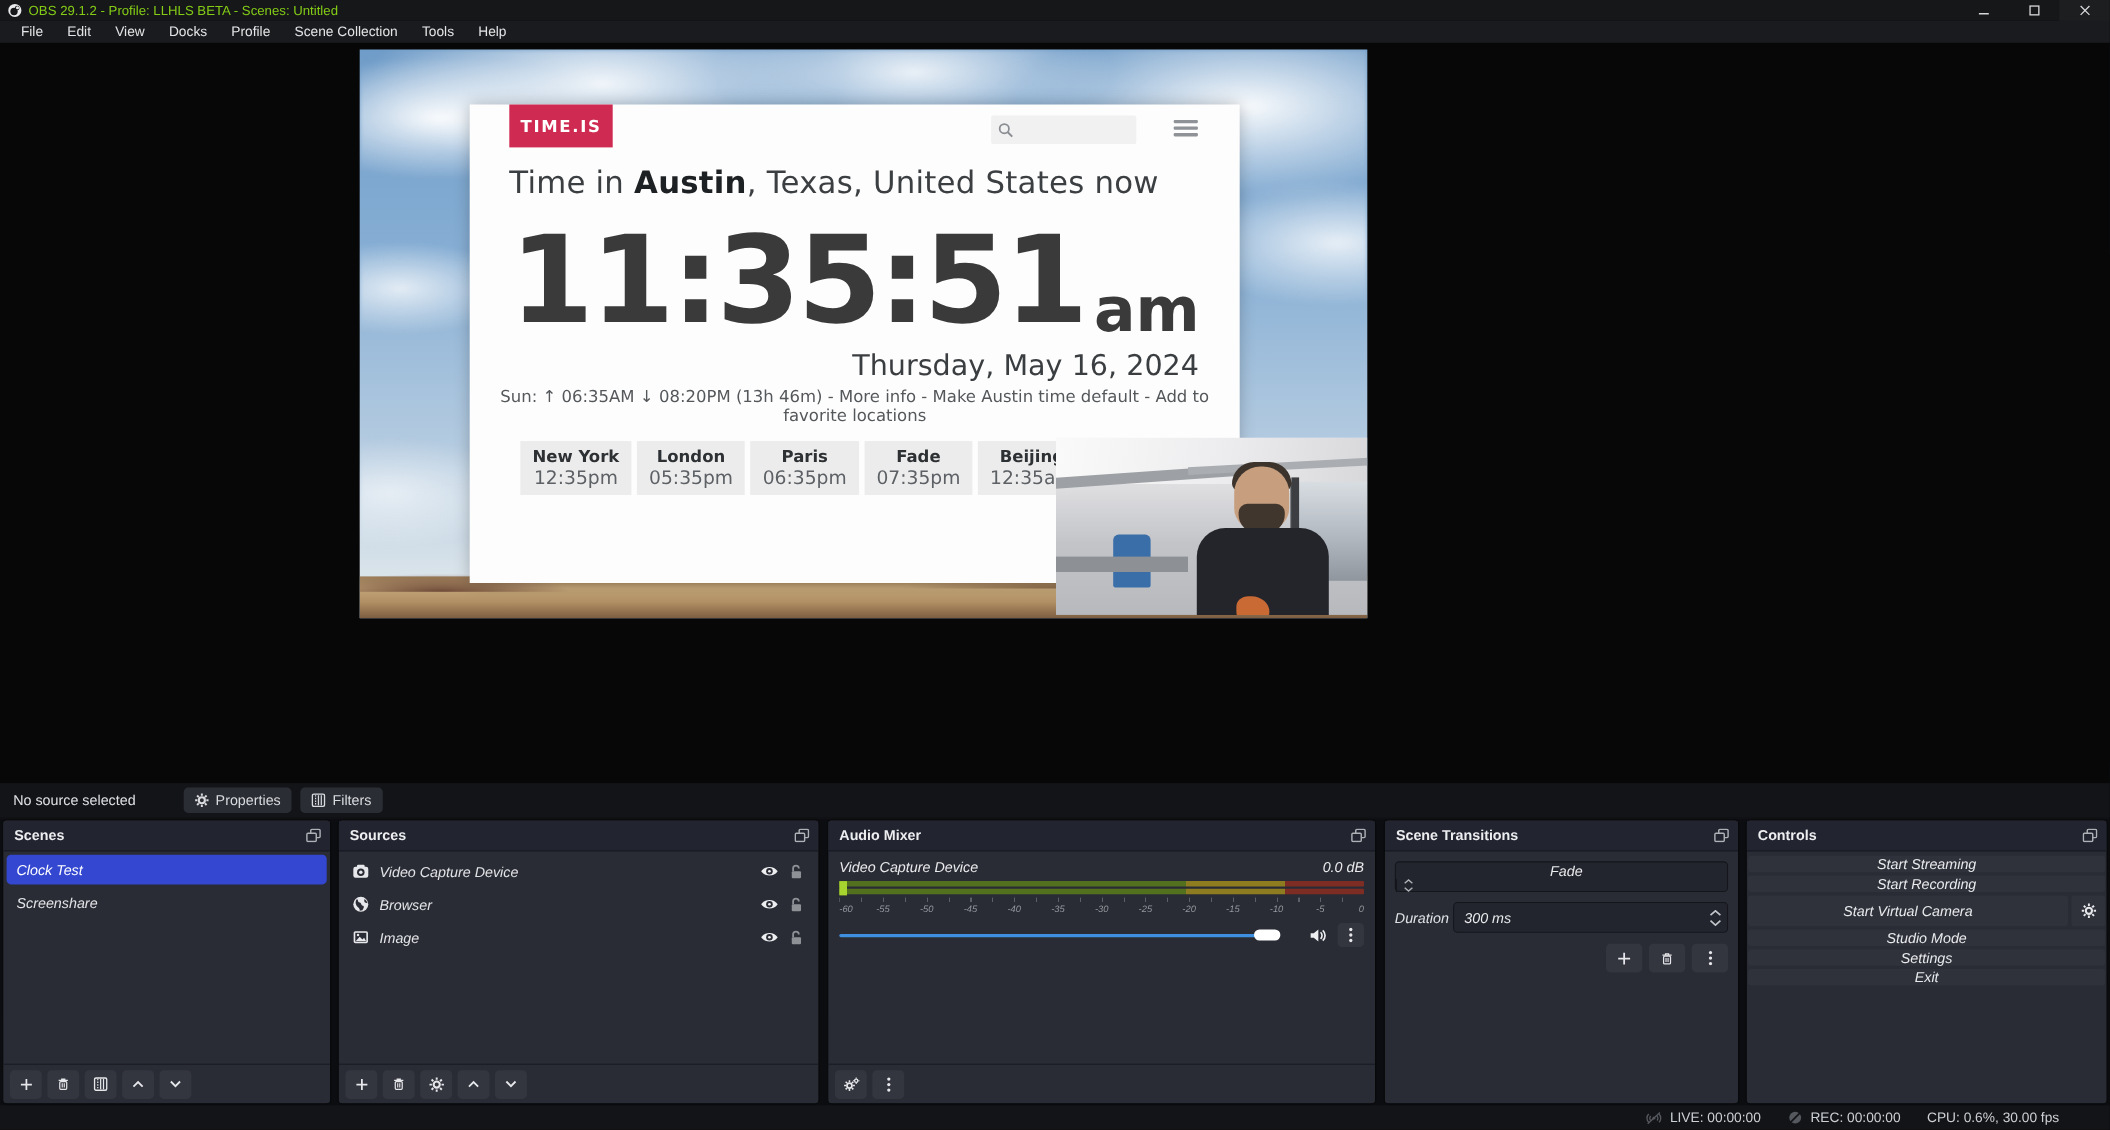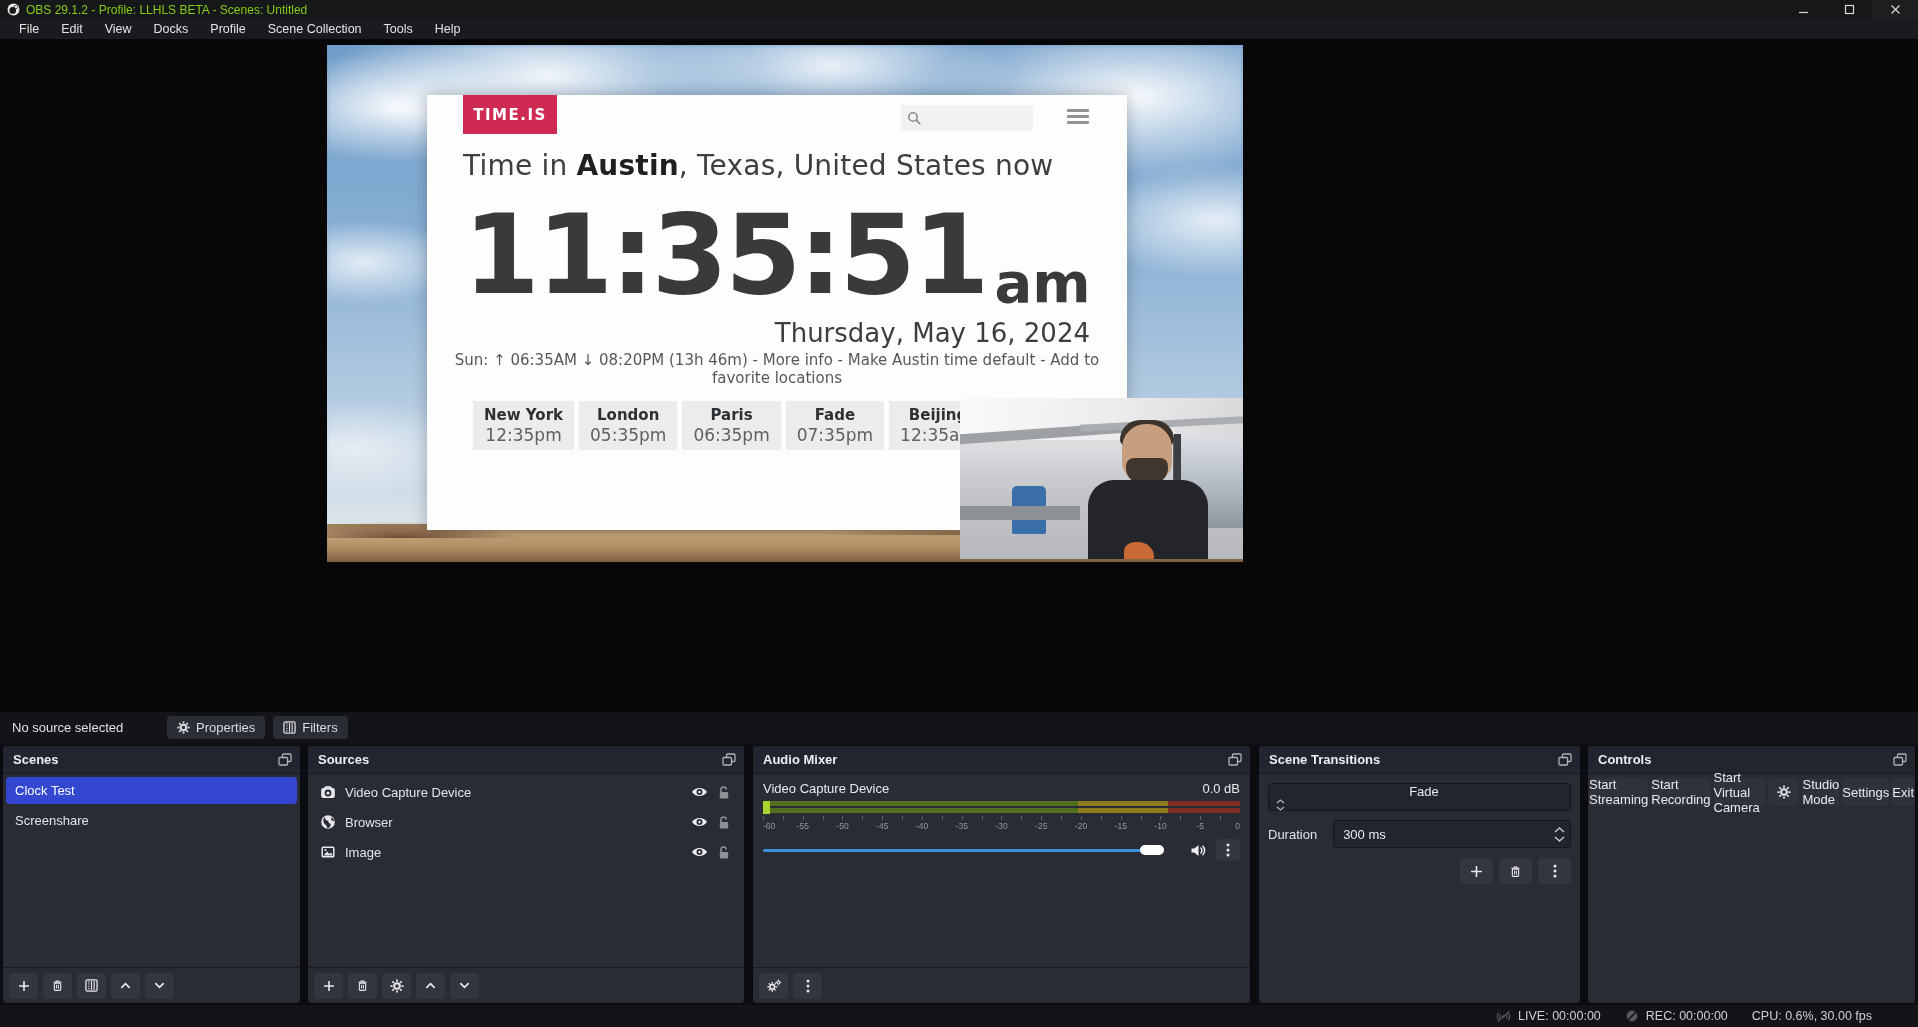--- a/index.html
+++ b/index.html
@@ -93,21 +93,21 @@
   .tool-btn { display:flex; align-items:center; gap:6px; background:#2b2d35; border-radius:4px;
     padding:4px 10px; margin-right:8px; color:#d9dbdf; font-size:13px; }
 
   
   .docks { position:absolute; left:0; top:745px; width:100%; height:260px; background:#0c0d10; }
   .panel { position:absolute; top:0; height:259px; background:#2a2c35; border:1px solid #08090b;
     border-radius:4px; overflow:hidden; display:flex; flex-direction:column; }
   .panel-header { height:28px; background:#222430; border-bottom:1px solid #171920; flex:0 0 auto;
     display:flex; align-items:center; justify-content:space-between; padding:0 8px 0 10px; }
   .panel-title { color:#eceef0; font-size:13px; font-weight:bold; }
-  .panel-body { flex:1 1 auto; position:relative; }
+  .panel-body { flex:1 1 auto; position:relative;font-style:italic; }
   .panel-toolbar { flex:0 0 auto; height:36px; border-top:1px solid #1a1b22; display:flex;
     align-items:center; gap:5px; padding:0 6px; }
   .icon-btn { width:29px; height:26px; background:#33353f; border-radius:4px; display:flex;
     align-items:center; justify-content:center; color:#e6e7ea; }
 
   .p-scenes { left:2px; width:299px; }
   .p-sources { left:307px; width:438px; }
   .p-mixer { left:752px; width:499px; }
   .p-transitions { left:1258px; width:323px; }
   .p-controls { left:1587px; width:329px; }
@@ -144,30 +144,30 @@
   .slider .handle { position:absolute; left:calc(93% - 12px); top:1px; width:24px; height:10px; background:#fff; border-radius:5px; }
   .mini-btn { width:24px; height:22px; background:#33353f; border-radius:4px; display:flex; align-items:center; justify-content:center; color:#e6e7ea; }
 
   
   .trans-body { padding:9px 9px 0 9px; color:#dfe2e6; font-size:13px; }
   .combo { height:28px; background:#23252e; border:1px solid #15161c; border-radius:4px;
     display:flex; align-items:center;flex-direction:column; }
   .combo .val { flex:1; padding-left:9px; color:#e8eaec; }
   .combo .arrows { width:21px; align-self:stretch; border-left:1px solid #15161c; display:flex;
     flex-direction:column; align-items:center; justify-content:center; gap:2px; color:#aeb1b6; }
-  .dur-row { display:flex; align-items:center; margin-top:9px; gap:16px; }
+  .dur-row { display:flex; align-items:center; margin-top:9px; gap:4px; }
   .spin { flex:1; height:28px; background:#23252e; border:1px solid #15161c; border-radius:4px;
     display:flex; align-items:center; }
   .spin .val { flex:1; padding-left:9px; color:#e8eaec; }
   .spin .arrows { width:22px; display:flex; flex-direction:column; align-items:center; gap:3px; color:#c3c6cb; }
   .trans-actions { display:flex; justify-content:flex-end; gap:6px; margin-top:10px; }
   .trans-actions .icon-btn { width:33px; }
 
   
-  .controls-body { padding:4px 1px 0 1px; display:flex; flex-direction:row; gap:3px; }
+  .controls-body { padding:4px 1px 0 1px; display:flex; flex-direction:column; gap:3px; }
   .ctl-row { display:flex; gap:3px; }
   .ctl-btn { flex:1; height:28px; background:#2f313b; border-radius:3px; color:#e8eaec; font-size:13px;
     display:flex; align-items:center; justify-content:center; }
   .ctl-gear { flex:0 0 31px; }
 
   
   .statusbar { position:absolute; left:0; top:1005px; width:100%; height:22px; background:#131418;
     display:flex; align-items:center; justify-content:flex-end; gap:10px; padding-right:46px;
     color:#ccd0d4; font-size:12.5px; }
   .statusbar .grp { display:flex; align-items:center; gap:7px; margin-left:14px; }

